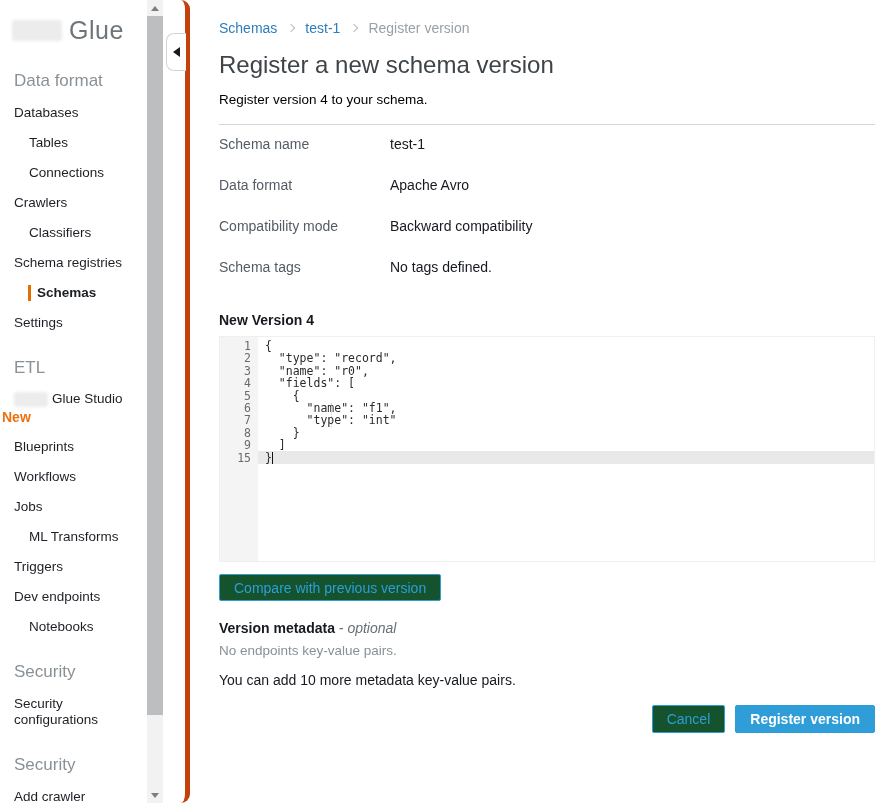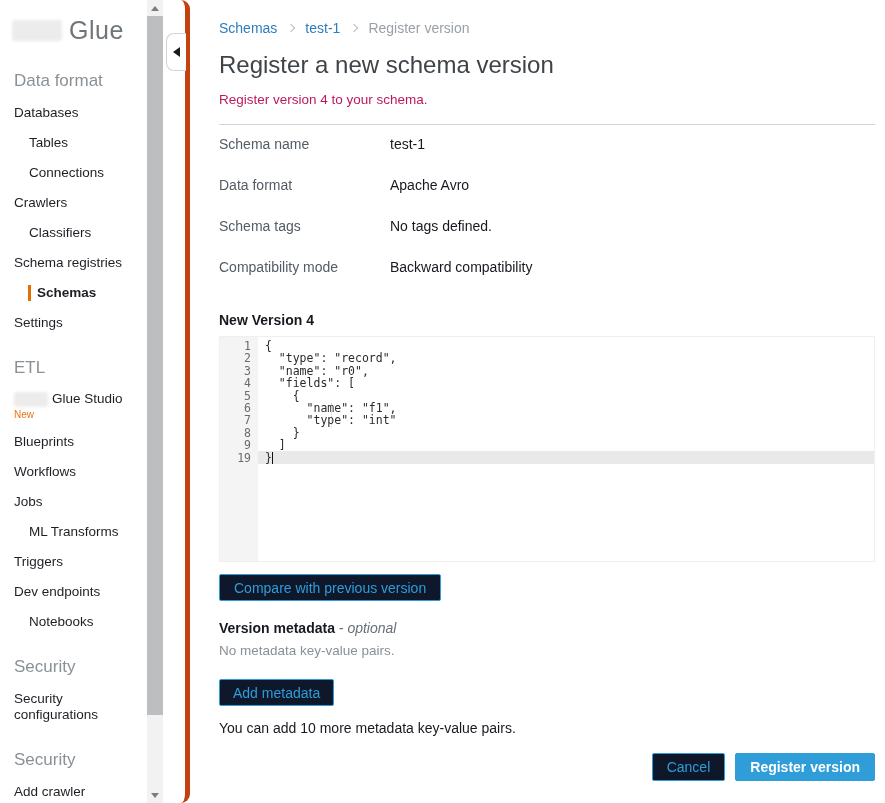--- a/index.html
+++ b/index.html
@@ -15,21 +15,21 @@
   .logo-blob { width:50px; height:21px; margin-right:7px; }
   .brand { font-size:25px; color:#6f7579; letter-spacing:.5px; }
   .sec-header { font-size:17px; color:#8a9196; margin:27px 0 13px 14px; }
   .item { font-size:13.5px; color:#1c1f24; margin:14px 0 10px 14px; line-height:16px;
           width:125px; cursor:pointer; }
   .item.indent { margin-left:29px; width:112px; }
   .item.selected { margin-left:28px; border-left:3px solid #e17000; padding-left:6px;
                    font-weight:700; }
   .studio-row { display:flex; align-items:center; margin:0 0 2px 14px; }
   .studio-blob { width:34px; height:15px; margin-right:4px; }
-  .badge-new { font-size:10px; font-weight:400; color:#ec7211; margin:0 0 12px 14px; }
+  .badge-new { font-size:14px; font-weight:700; color:#ec7211; margin:0 0 12px 2px; }
 
   
   .sscroll { position:absolute; left:147px; top:0; width:16px; height:803px; background:#f2f2f2; }
   .sscroll .arrow { position:absolute; left:0; width:16px; height:16px; background:#f2f2f2;
                     display:flex; align-items:center; justify-content:center; }
   .arrow-up { top:0; } .arrow-down { bottom:0; }
   .tri-up { width:0; height:0; border-left:4px solid transparent; border-right:4px solid transparent;
             border-bottom:5px solid #7d7d7d; }
   .tri-down { width:0; height:0; border-left:4px solid transparent; border-right:4px solid transparent;
             border-top:5px solid #7d7d7d; }
@@ -44,21 +44,21 @@
 
   
   .main { position:absolute; left:190px; top:0; width:695px; height:803px; background:#fff;
           padding:0 10px 0 29px; }
   .breadcrumb { margin-top:20px; font-size:14px; display:flex; align-items:center; }
   .crumb-link { color:#2d7cbc; cursor:pointer; text-decoration:none; }
   .crumb-current { color:#9aa0a5; }
   .crumb-sep { width:6px; height:6px; border-top:1.5px solid #b7bcc0; border-right:1.5px solid #b7bcc0;
                transform:rotate(45deg); margin:0 11px; }
   .page-title { margin-top:15px; font-size:24px; font-weight:400; color:#3f4449; }
-  .page-subtitle { margin-top:13px; font-size:13.5px; color:#be185d; }
+  .page-subtitle { margin-top:13px; font-size:13.5px; color:#000000; }
   .divider { margin-top:17px; border:none; border-top:1px solid #d5d5d5; height:0; }
 
   .details { margin-top:11px; }
   .detail-row { display:flex; margin-bottom:22px; height:19px; }
   .detail-label { width:171px; font-size:14px; color:#545b64; }
   .detail-value { font-size:14px; color:#16191f; }
 
   .nv-heading { margin-top:34px; font-size:14px; font-weight:700; color:#16191f; }
   .nv-desc { margin-top:4px; font-size:12.5px; color:#82898f; line-height:15px; max-width:655px; }
 
@@ -67,21 +67,21 @@
             font-size:11.5px; cursor:text; }
   .gutter { position:absolute; left:0; top:0; bottom:0; width:38px; background:#f4f4f4; z-index:1;
             padding-top:3px; }
   .gutter div { height:12.4px; line-height:12.4px; text-align:right; padding-right:7px; color:#6b6b6b; }
   .code-col { position:absolute; left:38px; top:0; right:0; padding-top:3px; z-index:1; }
   .code-line { height:12.4px; line-height:12.4px; white-space:pre; color:#2b2b2b; padding-left:7px; }
   .active-line { position:absolute; left:0; right:0; top:114px; height:13px; background:#e9e9e9; z-index:0; }
   .indent-guide { position:absolute; left:73px; top:66px; height:24px; border-left:1px dotted #cfcfcf; z-index:1; }
   .cursor { position:absolute; left:52px; top:115px; width:1px; height:12px; background:#111; z-index:2; }
 
-  .btn { display:inline-block; background:#0f172a; border:1px solid #2e9dd8; color:#2e9dd8;
+  .btn { display:inline-block; background:#14532d; border:1px solid #2e9dd8; color:#2e9dd8;
          font-size:14px; font-family:"Liberation Sans", sans-serif;
          border-radius:2px; cursor:pointer; }
   .btn-compare { margin-top:12px; padding:4px 14px; height:27px; }
   .btn-add { margin-top:21px; padding:4px 13px; height:27px; }
   .meta-heading { margin-top:19px; font-size:14px; color:#16191f; }
   .meta-heading b { font-weight:700; }
   .meta-optional { font-style:italic; color:#687078; font-weight:400; }
   .meta-empty { margin-top:7px; font-size:13.5px; color:#879196; }
   .meta-hint { margin-top:14px; font-size:14px; color:#16191f; }
 
@@ -165,44 +165,44 @@
   <div class="details">
     <div class="detail-row">
       <div class="detail-label">Schema name</div>
       <div class="detail-value">test-1</div>
     </div>
     <div class="detail-row">
       <div class="detail-label">Data format</div>
       <div class="detail-value">Apache Avro</div>
     </div>
     <div class="detail-row">
+      <div class="detail-label">Compatibility mode</div>
+      <div class="detail-value">Backward compatibility</div>
+    </div>
+    <div class="detail-row">
       <div class="detail-label">Schema tags</div>
       <div class="detail-value">No tags defined.</div>
-    </div>
-    <div class="detail-row">
-      <div class="detail-label">Compatibility mode</div>
-      <div class="detail-value">Backward compatibility</div>
     </div>
   </div>
 
   <div class="nv-heading">New Version 4</div>
 
   <div class="editor">
     <div class="active-line"></div>
     <div class="gutter">
       <div>1</div>
       <div>2</div>
       <div>3</div>
       <div>4</div>
       <div>5</div>
       <div>6</div>
       <div>7</div>
       <div>8</div>
       <div>9</div>
-      <div>19</div>
+      <div>15</div>
     </div>
     <div class="code-col">
       <div class="code-line">{</div>
       <div class="code-line">  "type": "record",</div>
       <div class="code-line">  "name": "r0",</div>
       <div class="code-line">  "fields": [</div>
       <div class="code-line">    {</div>
       <div class="code-line">      "name": "f1",</div>
       <div class="code-line">      "type": "int"</div>
       <div class="code-line">    }</div>
@@ -212,21 +212,20 @@
     </div>
     <div class="cursor"></div>
   </div>
 
   <button class="btn btn-compare">Compare with previous version</button>
 
   <div class="meta-heading">
     <b>Version metadata</b>
     <span class="meta-optional">- optional</span>
   </div>
-  <div class="meta-empty">No metadata key-value pairs.</div>
-  <button class="btn btn-add">Add metadata</button>
+  <div class="meta-empty">No endpoints key-value pairs.</div>
   <div class="meta-hint">You can add 10 more metadata key-value pairs.</div>
 
   <div class="footer">
     <button class="btn btn-cancel">Cancel</button>
     <button class="btn-register">Register version</button>
   </div>
 </div>
 
 </body></html>

